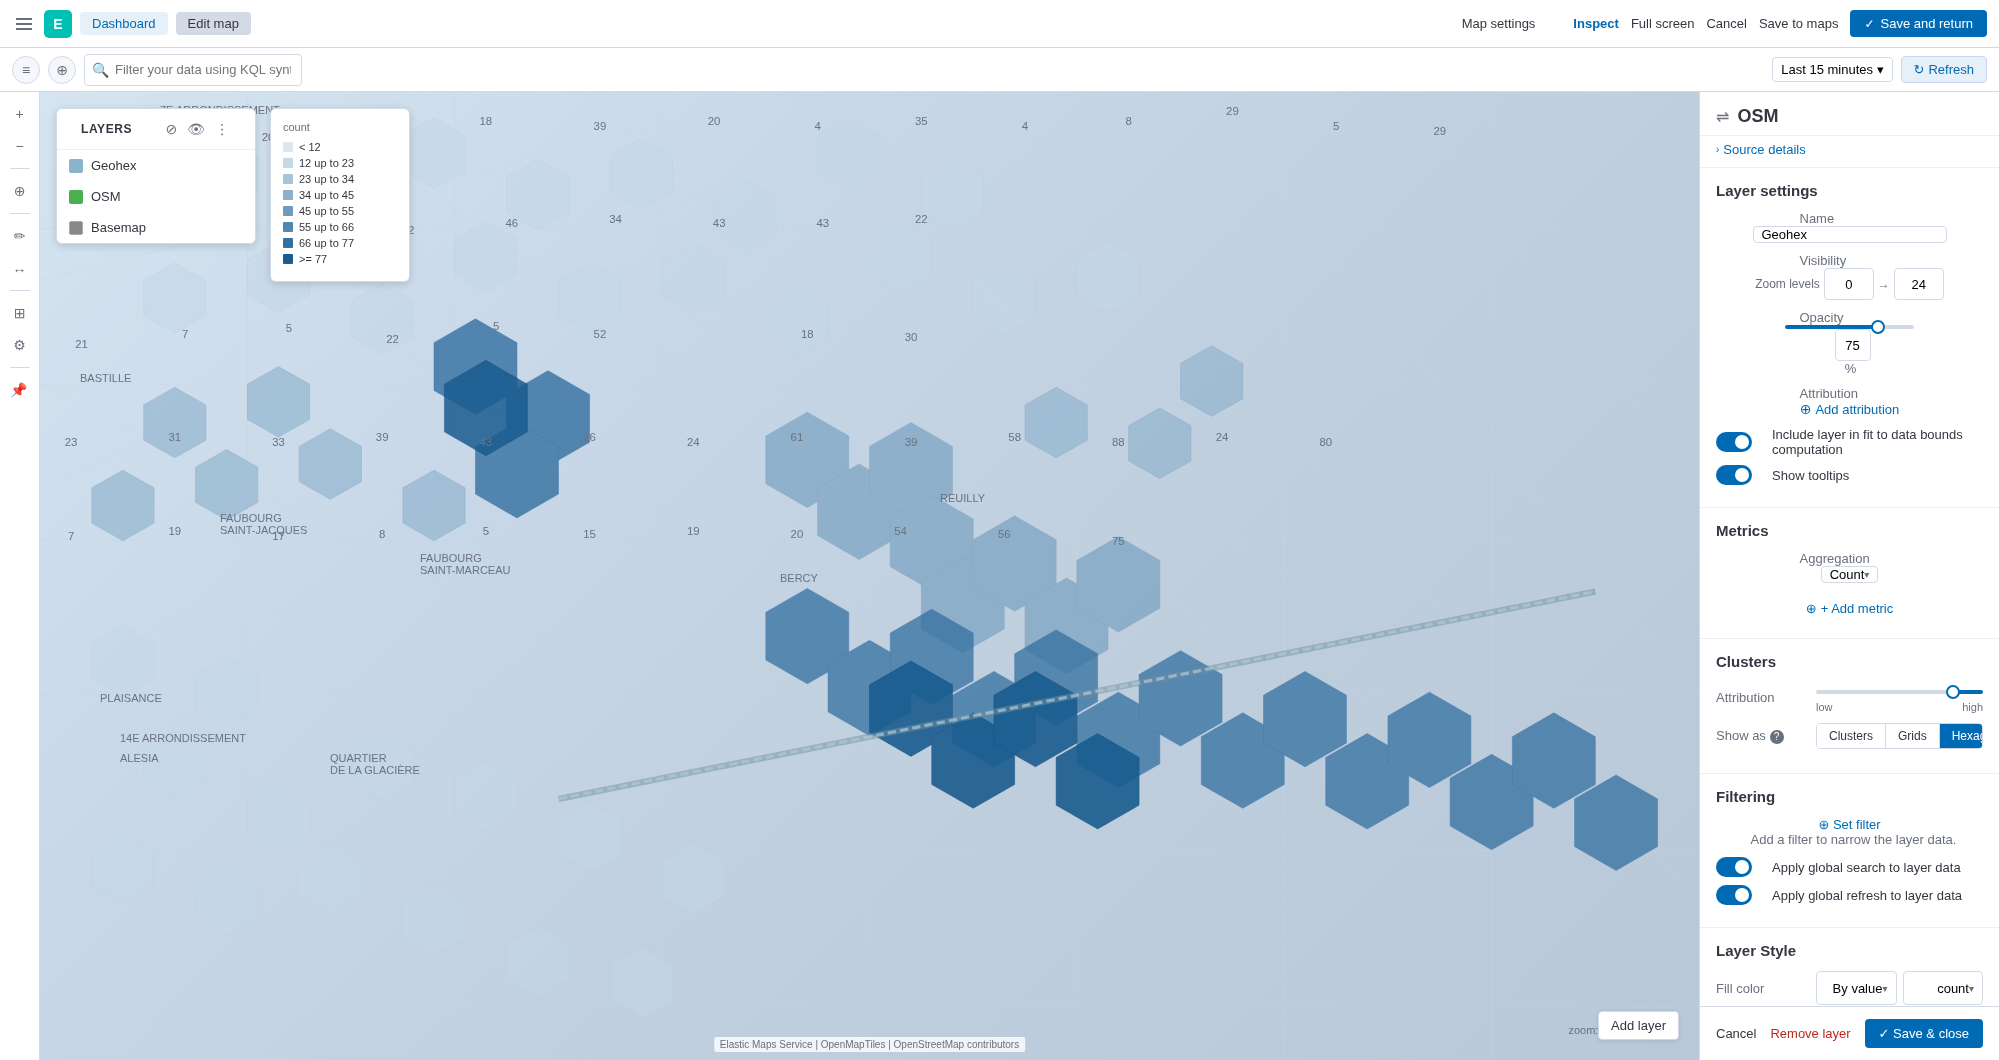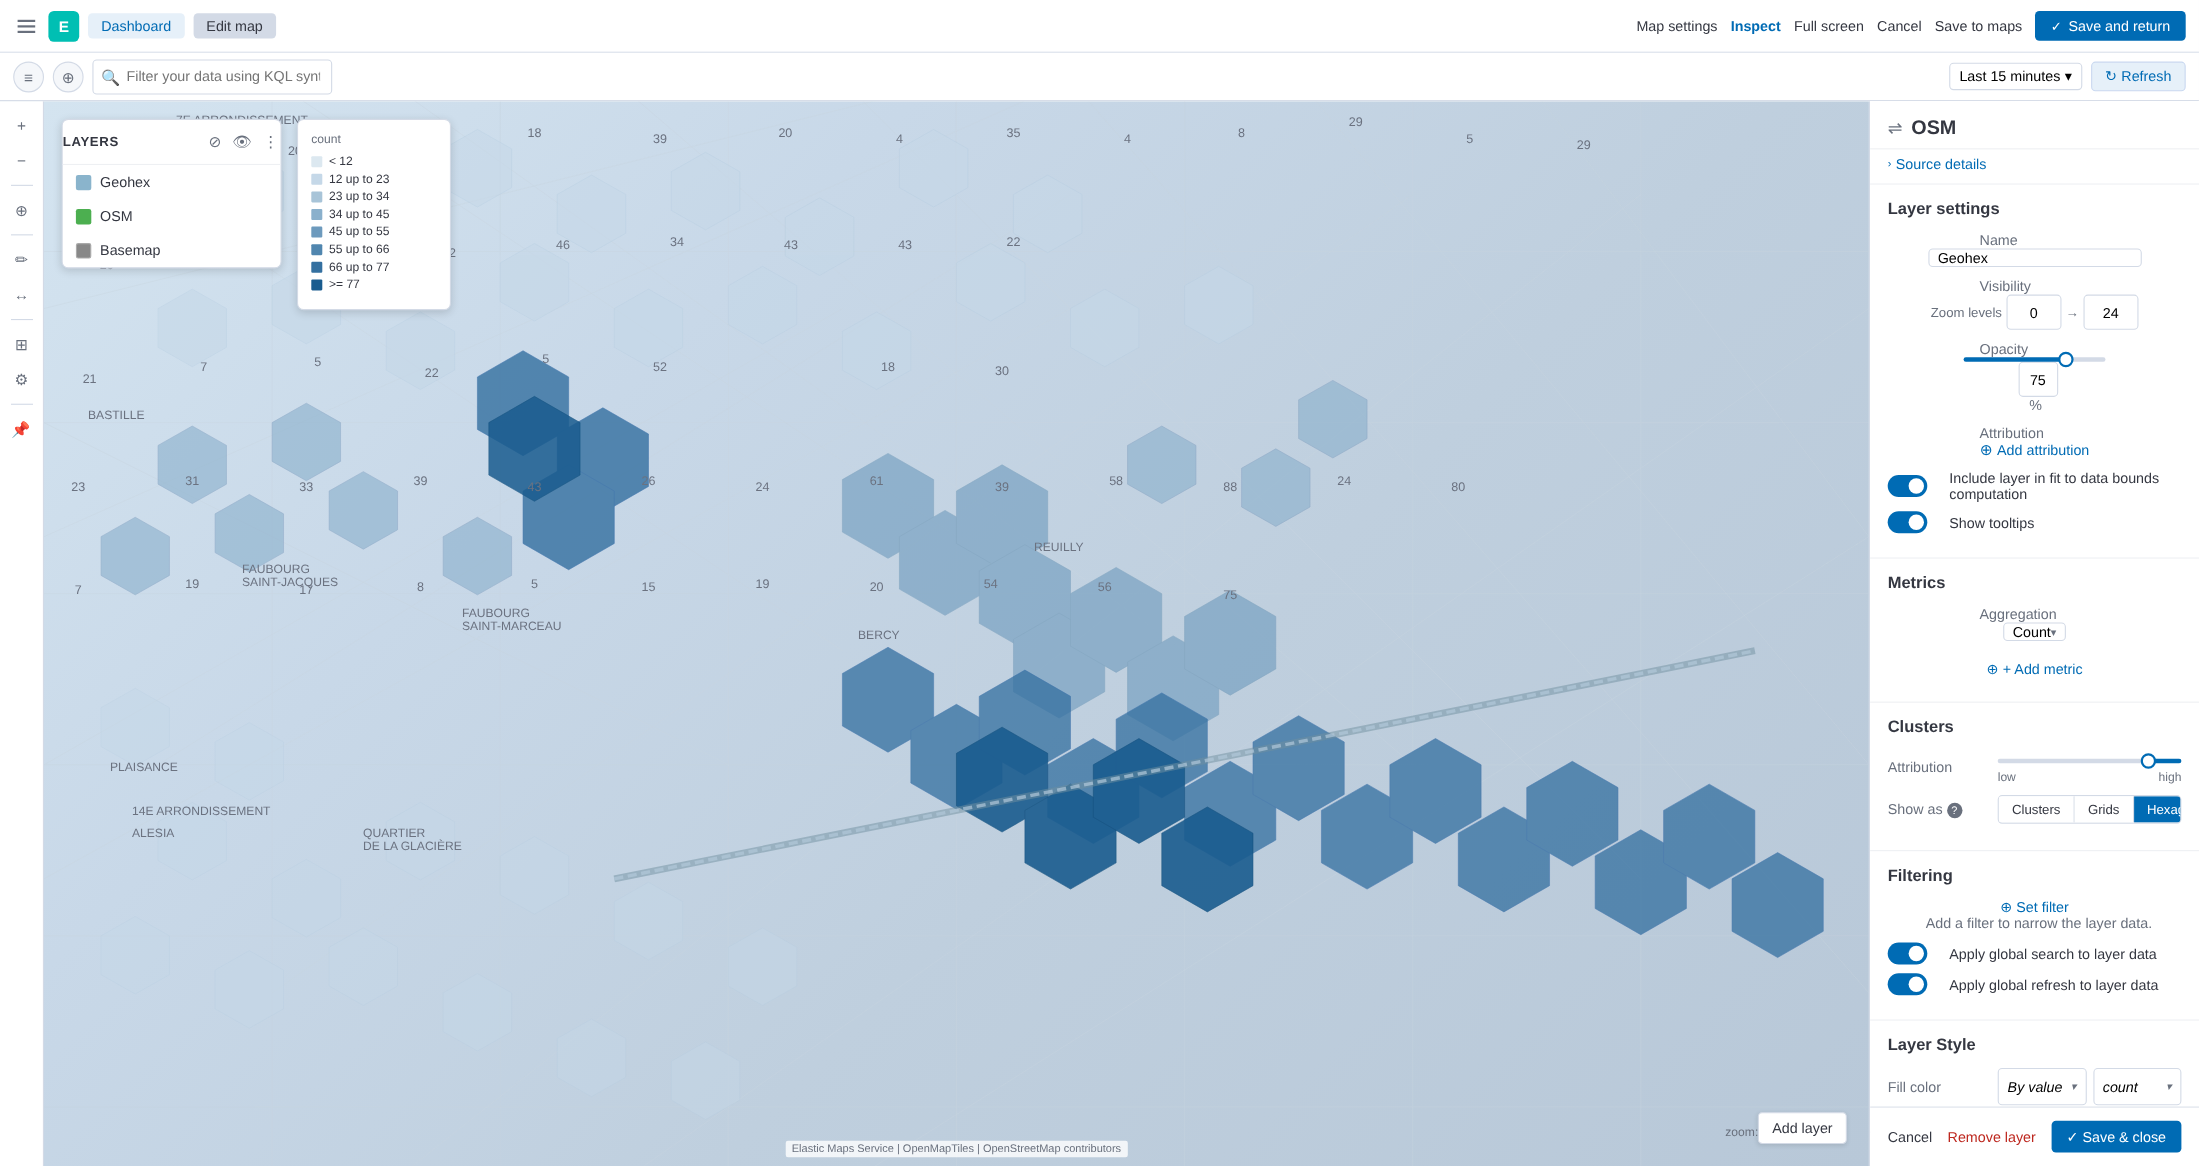--- a/index.html
+++ b/index.html
@@ -13,21 +13,21 @@
     }
     .top-bar-left { display: flex; align-items: center; gap: 8px; }
     .menu-icon { width: 24px; height: 24px; display: flex; flex-direction: column; justify-content: center; gap: 3px; cursor: pointer; }
     .menu-icon span { display: block; width: 16px; height: 2px; background: #69707d; margin: 0 auto; }
     .app-logo { width: 28px; height: 28px; background: #00bfb3; border-radius: 5px; display: flex; align-items: center; justify-content: center; color: white; font-weight: bold; font-size: 14px; }
     .nav-btn { padding: 4px 12px; border-radius: 4px; font-size: 13px; cursor: pointer; border: none; }
     .nav-btn.dashboard { background: #e6f0f9; color: #006bb4; }
     .nav-btn.edit-map { background: #d3dae6; color: #343741; }
     .top-bar-right { margin-left: auto; display: flex; align-items: center; gap: 12px; }
     .top-bar-right a { font-size: 13px; color: #343741; text-decoration: none; cursor: pointer; }
-    .top-bar-right a.inspect { color: #006bb4; font-weight: 600; }
+    .top-bar-right a.inspect { color: #006bb4; font-weight: 600; margin-left: 26px; }
     .top-bar-right a.cancel { color: #343741; }
     .top-bar-right a.save-to-maps { color: #343741; }
     .save-return-btn { background: #006bb4; color: white; border: none; border-radius: 4px; padding: 6px 14px; cursor: pointer; display: flex; align-items: center; gap: 6px; font-size: 13px; }
     .save-return-btn .icon { font-size: 12px; }
 
     
     .filter-bar {
       display: flex; align-items: center; height: 44px;
       background: #fff; border-bottom: 1px solid #d3dae6;
       padding: 0 12px; gap: 8px; position: relative; z-index: 100;
@@ -60,21 +60,21 @@
 
     
     .map-svg { position: absolute; inset: 0; width: 100%; height: 100%; }
 
     
     .layers-panel {
       position: absolute; top: 16px; left: 16px; background: white;
       border: 1px solid #d3dae6; border-radius: 6px; width: 200px;
       box-shadow: 0 2px 8px rgba(0,0,0,0.15); z-index: 20;
     }
-    .layers-header { display: flex; align-items: center; padding: 10px 0; border-bottom: 1px solid #eef0f3; }
+    .layers-header { display: flex; align-items: center; padding: 10px 24px; border-bottom: 1px solid #eef0f3; }
     .layers-title { font-weight: 600; font-size: 12px; color: #343741; flex: 1; text-transform: uppercase; letter-spacing: 0.05em; }
     .layers-icons { display: flex; gap: 6px; align-items: center; }
     .layers-icon-btn { background: none; border: none; cursor: pointer; color: #69707d; font-size: 14px; padding: 2px; }
 
     .layer-item { display: flex; align-items: center; gap: 8px; padding: 8px 12px; cursor: pointer; }
     .layer-color-box { width: 14px; height: 14px; border-radius: 2px; flex-shrink: 0; }
     .layer-name { font-size: 13px; color: #343741; }
 
     
     .legend-panel {
@@ -177,21 +177,21 @@
     .show-as-btn { padding: 5px 12px; font-size: 12px; background: #fff; border: none; cursor: pointer; color: #343741; border-right: 1px solid #d3dae6; }
     .show-as-btn:last-child { border-right: none; }
     .show-as-btn.active { background: #006bb4; color: white; }
 
     
     .set-filter-link { color: #006bb4; font-size: 13px; cursor: pointer; }
     .filter-hint { font-size: 13px; color: #69707d; margin-left: 8px; }
 
     
     .fill-color-row { display: flex; align-items: center; margin-bottom: 10px; }
-    .fill-color-dropdown { flex: 1; height: 32px; border: 1px solid #d3dae6; border-radius: 4px; padding: 16px 8px; font-size: 13px; background: #fff; display: flex; align-items: center; justify-content: space-between; cursor: pointer; font-style: italic; }
+    .fill-color-dropdown { flex: 1; height: 32px; border: 1px solid #d3dae6; border-radius: 4px; padding: 16px 8px; font-size: 13px; background: #fff; display: flex; align-items: center; justify-content: flex-end; cursor: pointer; }
 
     
     .bottom-actions {
       padding: 12px 16px; display: flex; align-items: center; justify-content: space-between;
       border-top: 1px solid #d3dae6; background: #fff; position: sticky; bottom: 0;
     }
     .cancel-btn-bottom { background: none; border: none; color: #343741; font-size: 13px; cursor: pointer; padding: 6px 0; }
     .remove-layer-btn { background: none; border: none; color: #bd271e; font-size: 13px; cursor: pointer; padding: 6px 0; }
     .save-close-btn { background: #006bb4; color: white; border: none; border-radius: 4px; padding: 7px 14px; font-size: 13px; cursor: pointer; display: flex; align-items: center; gap: 4px; }
 

